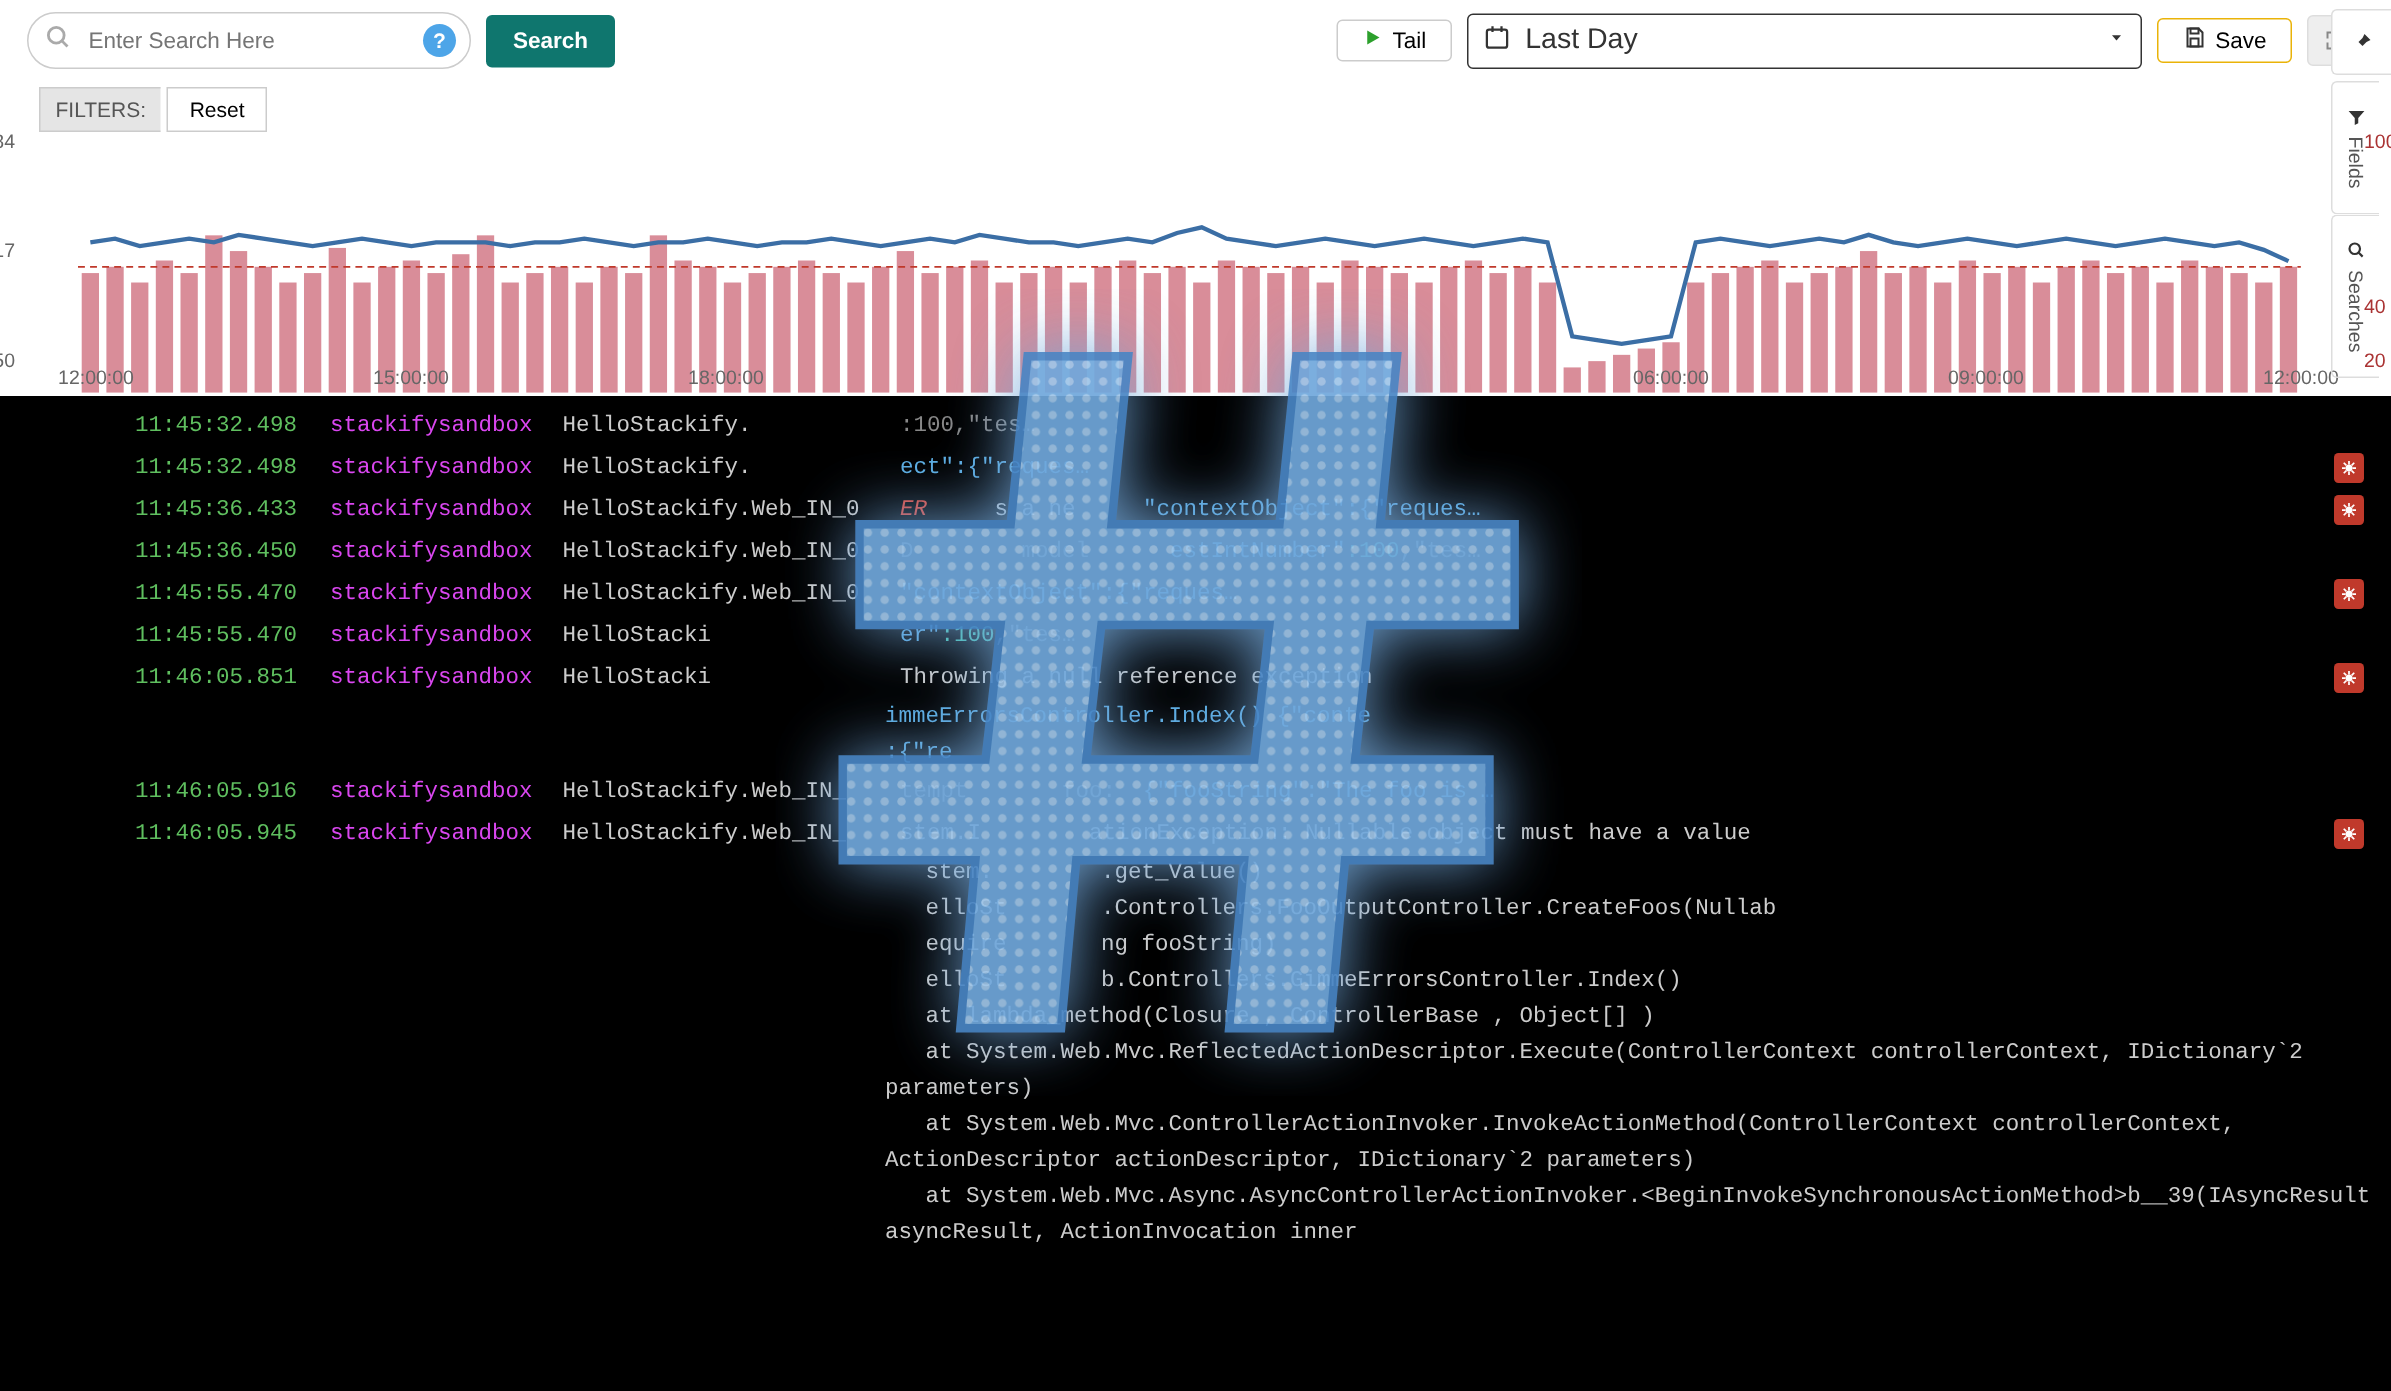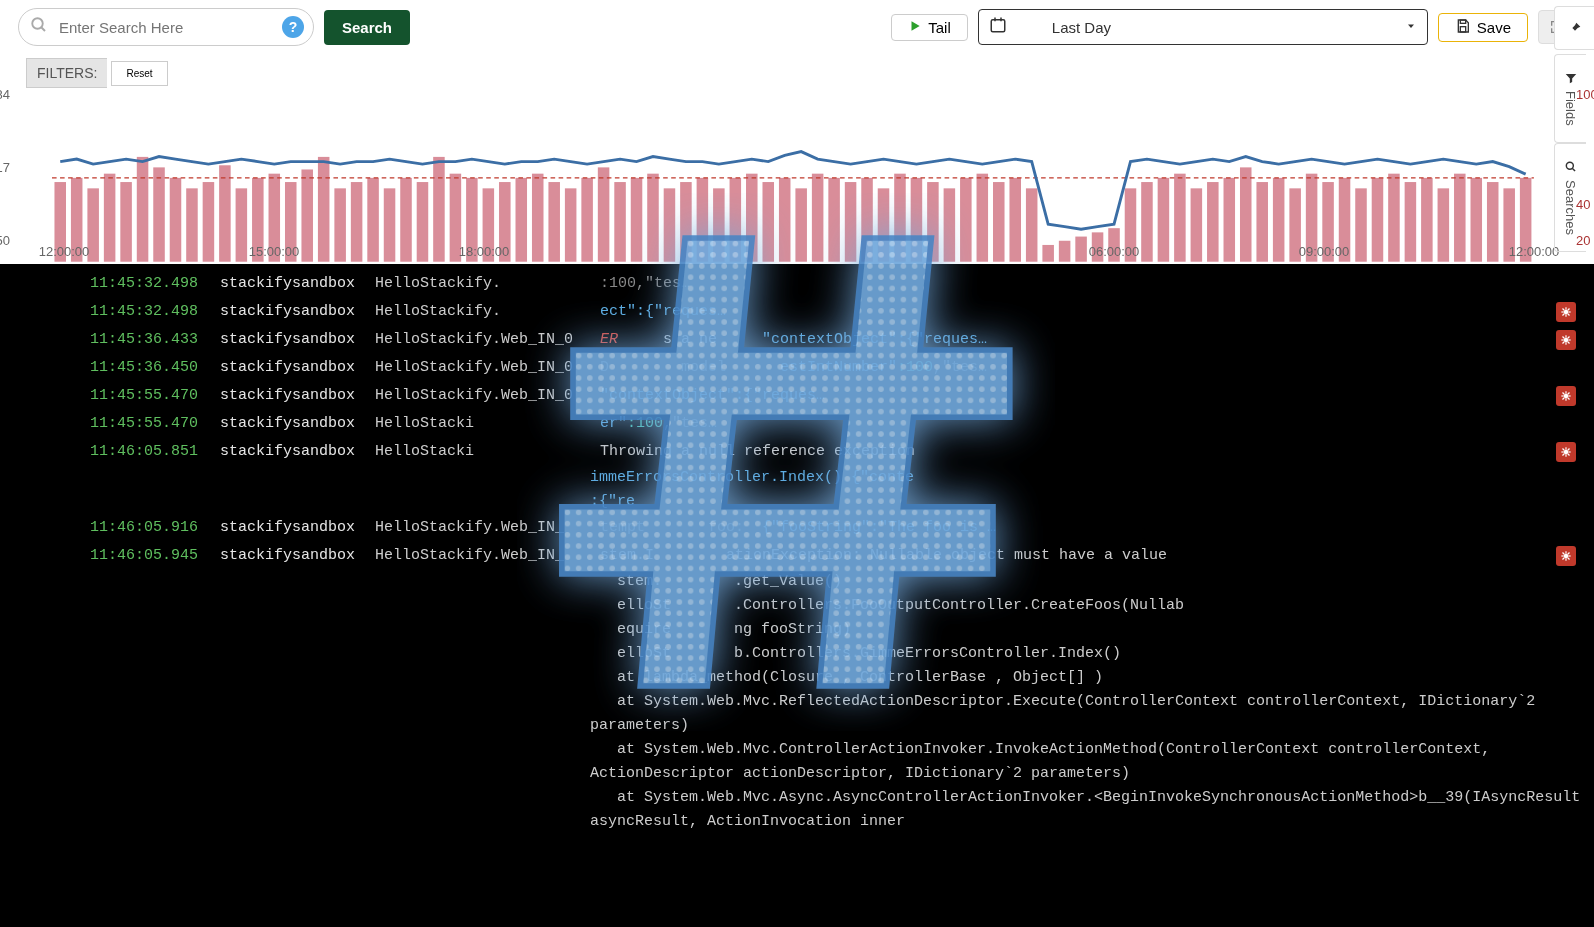--- a/index.html
+++ b/index.html
@@ -4,45 +4,45 @@
 <style>
 * { box-sizing: border-box; margin: 0; padding: 0; }
 body { font-family: 'Segoe UI', Arial, sans-serif; background: #fff; overflow: hidden; }
 
 .topbar { display: flex; align-items: center; padding: 8px 18px; gap: 10px; }
 .search-wrap { position: relative; display: flex; align-items: center; }
 .search-input { width: 296px; height: 38px; border: 1px solid #ccc; border-radius: 19px; padding: 0 40px 0 40px; font-size: 15px; color: #888; }
 .search-icon { position: absolute; left: 12px; color: #aaa; pointer-events: none; }
 .help-icon { position: absolute; right: 10px; width: 22px; height: 22px; background: #4da5e8; border-radius: 50%; display: flex; align-items: center; justify-content: center; color: #fff; font-weight: bold; font-size: 14px; cursor: pointer; }
 .btn { padding: 4px 16px; border-radius: 4px; border: 1px solid #eab308; background: #fff; font-size: 15px; cursor: pointer; display: inline-flex; align-items: center; gap: 6px; }
-.btn-search { background: #14532d; color: #fff; border: none; font-weight: 600; padding: 9px 18px; }
+.btn-search { background: #0f766e; color: #fff; border: none; font-weight: 600; padding: 9px 18px; }
 .spacer { flex: 1; }
 .btn-tail { border-color: #ccc; }
 .tail-icon { color: #2ca02c; }
 .timerange { display: flex; align-items: center; border: 1px solid #333; border-radius: 4px; padding: 6px 10px; width: 450px; gap: 10px; cursor: pointer; }
-.timerange .label { flex: 1; font-size: 15px; color: #333; margin-left: 35px; }
+.timerange .label { flex: 1; font-size: 19px; color: #333; }
 .btn-expand { background: #eee; border: 1px solid #ddd; padding: 8px 10px; }
 
 .filterbar { display: flex; align-items: center; padding: 4px 26px 6px; gap: 4px; }
 .filters-label { border: 1px solid #ccc; border-right: none; padding: 6px 10px; font-size: 14px; color: #555; background: #e5e5e5; }
-.reset-btn { border: 1px solid #ccc; padding: 6px 14px; font-size: 10px; background: #fff; cursor: pointer; }
+.reset-btn { border: 1px solid #ccc; padding: 6px 14px; font-size: 14px; background: #fff; cursor: pointer; }
 
 .chart-area { position: relative; height: 170px; margin: 0 18px 0 10px; }
 .y-left { position: absolute; left: 0; top: 0; font-size: 13px; color: #666; }
 .y-left div { position: absolute; right: 0; transform: translateY(-50%); }
 .y-right { position: absolute; right: 0; top: 0; font-size: 13px; color: #a33; }
 .y-right div { position: absolute; left: 0; transform: translateY(-50%); }
 .chart-svg { position: absolute; left: 42px; right: 42px; top: 0; bottom: 24px; }
 .x-axis { position: absolute; left: 54px; right: 42px; bottom: 0; height: 20px; font-size: 13px; color: #666; }
 .x-axis span { position: absolute; transform: translateX(-50%); }
 
 .logviewer { background: #000; color: #ccc; font-family: 'Consolas', 'Courier New', monospace; font-size: 15px; padding: 6px 0; height: 700px; overflow: hidden; position: relative; }
 .log-row { display: flex; padding: 2px 18px 2px 90px; line-height: 1.6; position: relative; }
 .log-time { color: #5fbf5f; width: 130px; flex-shrink: 0; }
-.log-src { color: #e5e5e5; width: 155px; flex-shrink: 0; }
+.log-src { color: #d946ef; width: 155px; flex-shrink: 0; }
 .log-host { color: #ccc; width: 225px; flex-shrink: 0; }
 .log-msg { color: #ccc; flex: 1; white-space: pre-wrap; word-break: break-word; }
 .log-msg .gray { color: #888; }
 .log-msg .red { color: #e74c3c; font-style: italic; }
 .log-msg .cyan { color: #5dade2; }
 .log-msg .teal { color: #48c9b0; }
 .bug-badge { position: absolute; right: 18px; top: 4px; width: 20px; height: 20px; background: #c0392b; border-radius: 3px; display: flex; align-items: center; justify-content: center; }
 .bug-badge svg { width: 14px; height: 14px; }
 .log-stack { padding-left: 590px; color: #ccc; line-height: 1.6; white-space: pre-wrap; word-break: break-word; }
 .log-stack .cyan { color: #5dade2; }

